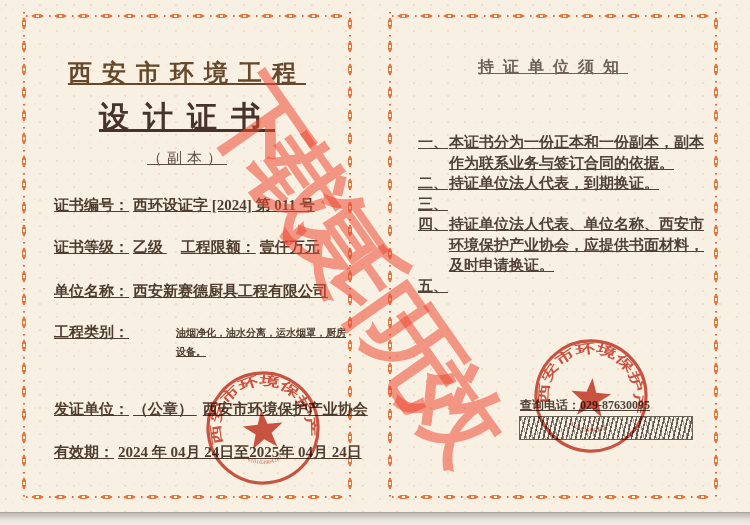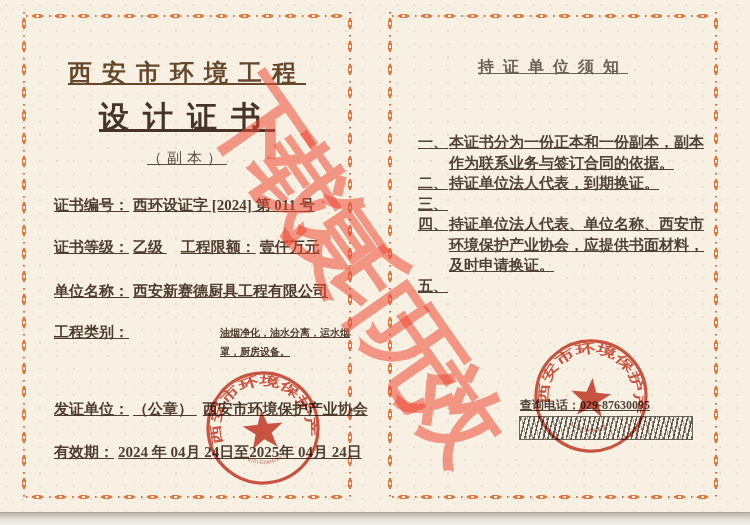--- a/index.html
+++ b/index.html
@@ -101,21 +101,21 @@
 
       <div class="abs fline z-text" style="top:270px;">
         <span class="lab">单位名称：</span><span>西安新赛德厨具工程有限公司</span>
       </div>
 
       <div class="abs fline z-text" style="top:226px;">
         <span class="lab">证书等级：</span><span>乙级</span>
         <span class="lab" style="margin-left:14px;">工程限额：</span><span>壹仟万元</span>
       </div>
 
-      <div class="abs fline cat z-text" style="top:311px;gap:44px;">
+      <div class="abs fline cat z-text" style="top:311px;">
         <span class="lab">工程类别：</span>
         <span class="val">油烟净化，油水分离，运水烟罩，厨房设备。</span>
       </div>
 
       <div class="abs fline z-text" style="top:388px;text-align:center;">
         <span class="lab">发证单位：</span><span>（公章）</span>
         <span style="margin-left:6px;">西安市环境保护产业协会</span>
       </div>
 
       <div class="abs fline z-text" style="top:431px;">

